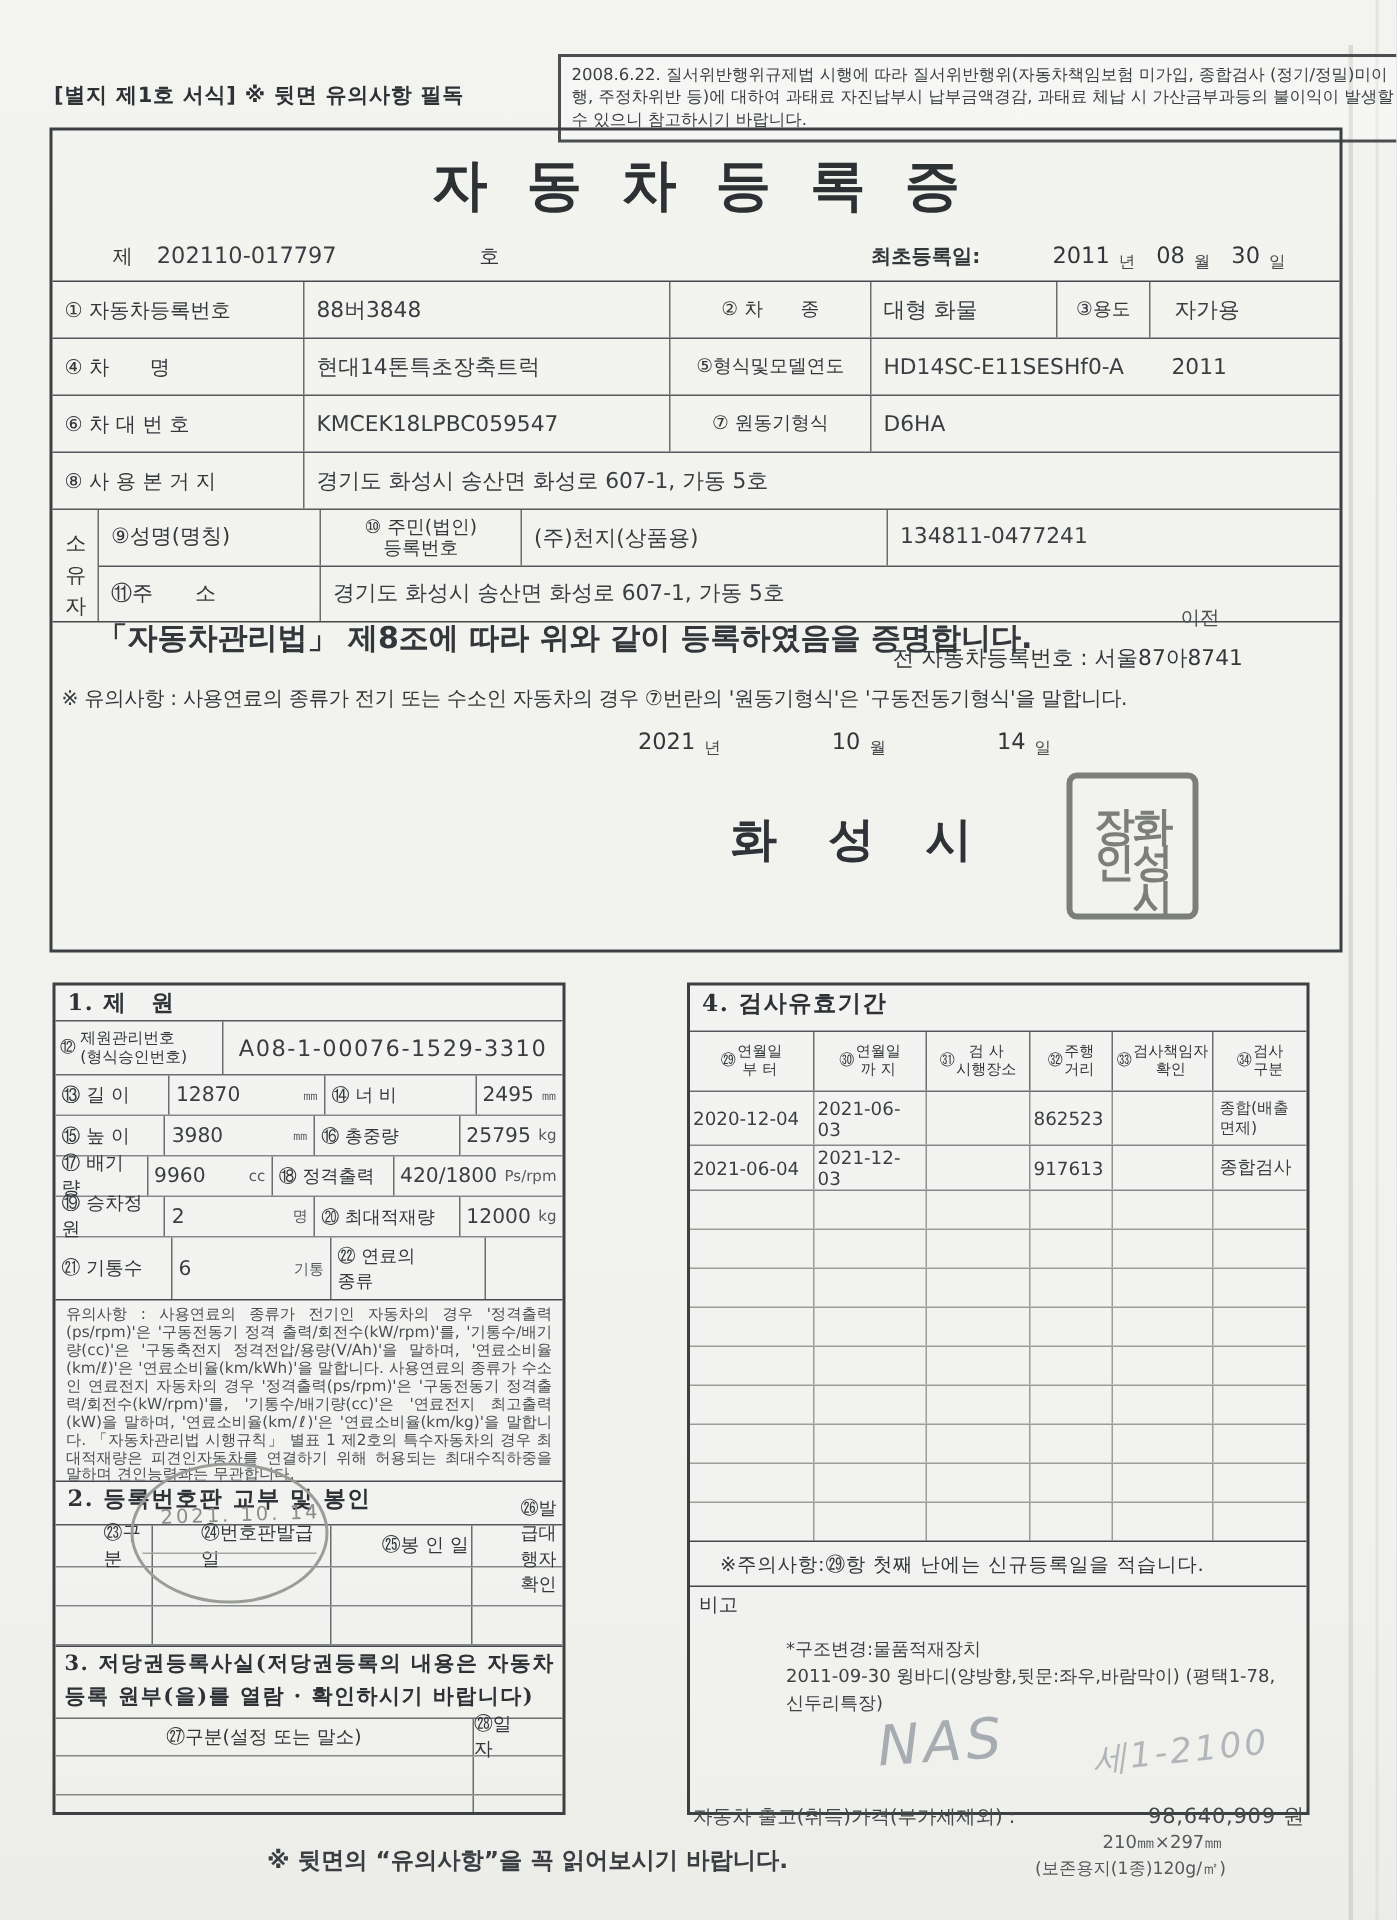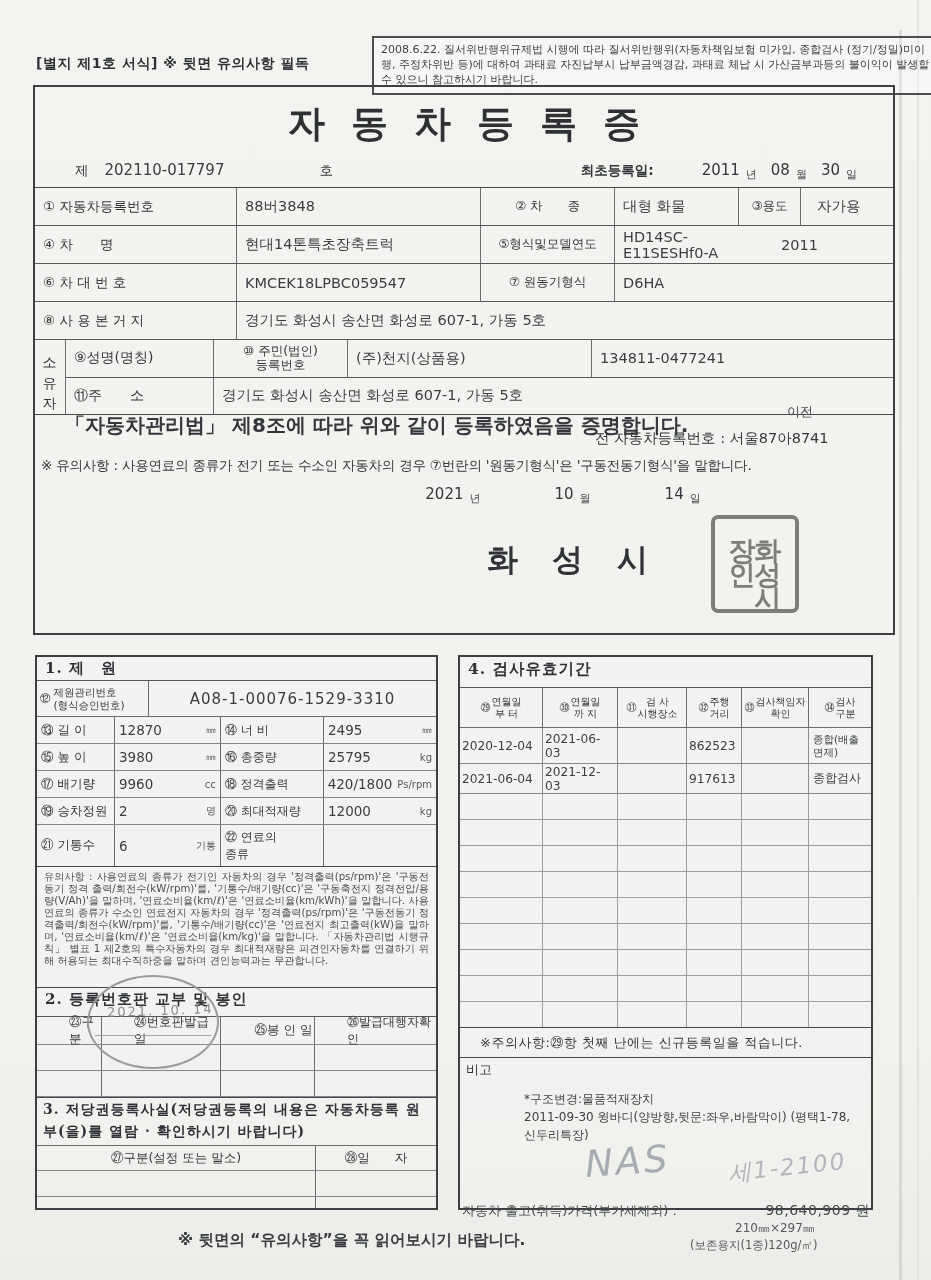--- a/index.html
+++ b/index.html
@@ -27,21 +27,21 @@
   .doc-no{font-size:15px;margin-left:16px;color:#3a3e42;}
   .doc-suffix{margin-left:95px;}
   .firstreg-label{margin-left:auto;font-weight:bold;}
   .d-num{font-size:15px;margin-left:48px;}
   .d-unit{font-size:11px;margin-left:6px;margin-right:10px;color:#44484c;position:relative;top:3px;}
   .mtable{position:absolute;top:100px;left:0;right:0;border-top:1.5px solid #45484c;}
   .mrow{display:flex;align-items:stretch;height:37px;border-bottom:1px solid #55585c;}
   .mc{display:flex;align-items:center;box-sizing:border-box;padding:0 8px;font-size:13.5px;}
   .mc.sep{border-right:1px solid #6b6e71;}
   .mc.val{font-size:14.5px;color:#3a3e42;}
-  .w-lbl{width:202px;}
+  .w-lbl{width:168px;}
   .w-val{width:244px;}
   .w-lbl2{width:134px;justify-content:center;text-align:center;font-size:12.5px;}
   .w-val2{width:124px;}
   .w-lbl3{width:62px;justify-content:center;font-size:12.5px;padding:0 2px;}
   .grow{flex:1;}
   .owner-block{display:flex;height:74px;border-bottom:1.5px solid #45484c;}
   .owner-strip{width:30px;border-right:1px solid #6b6e71;display:flex;align-items:center;justify-content:center;
     writing-mode:vertical-rl;text-orientation:upright;font-size:14px;letter-spacing:6px;}
   .owner-col{flex:1;display:flex;flex-direction:column;}
   .orow{display:flex;height:37px;align-items:stretch;}
@@ -55,21 +55,21 @@
   .issue-date-row{position:absolute;top:398px;left:0;width:100%;display:flex;justify-content:center;
     align-items:baseline;padding-left:160px;box-sizing:border-box;font-size:15px;}
   .issuer{top:452px;left:452px;font-size:31px;font-weight:bold;letter-spacing:34px;
     font-family:"DejaVu Serif","Liberation Serif",serif;color:#2f3337;}
   .seal{top:428px;left:676px;width:80px;height:90px;border:4px solid #6f726d;border-radius:7px;
     display:flex;align-items:center;justify-content:center;color:#6f726d;
     writing-mode:vertical-rl;text-orientation:upright;font-weight:bold;font-size:27px;
     line-height:.95;letter-spacing:-3px;opacity:.9;filter:blur(.3px);}
   
   .panel{border:2.5px solid #3c4043;box-sizing:border-box;display:flex;flex-direction:column;background:rgba(255,255,255,.12);}
-  .left-panel{top:655px;left:35px;width:403px;height:555px;}
+  .left-panel{top:655px;left:35px;width:342px;height:555px;}
   .right-panel{top:655px;left:458px;width:415px;height:555px;}
   .sec-title{font-size:15px;font-weight:bold;padding:2px 0 0 8px;letter-spacing:1px;
     font-family:"DejaVu Serif","Liberation Serif",serif;color:#2e3236;}
   .bb{border-bottom:1px solid #55585c;}
   .bt{border-top:1.5px solid #45484c;}
   .h24{height:24px;box-sizing:border-box;}
   
   .mgmt-row{height:36px;display:flex;border-bottom:1px solid #6b6e71;box-sizing:border-box;}
   .mgmt-lbl{width:112px;border-right:1px solid #6b6e71;display:flex;align-items:center;gap:3px;
     padding-left:3px;font-size:10.5px;line-height:1.2;box-sizing:border-box;}

